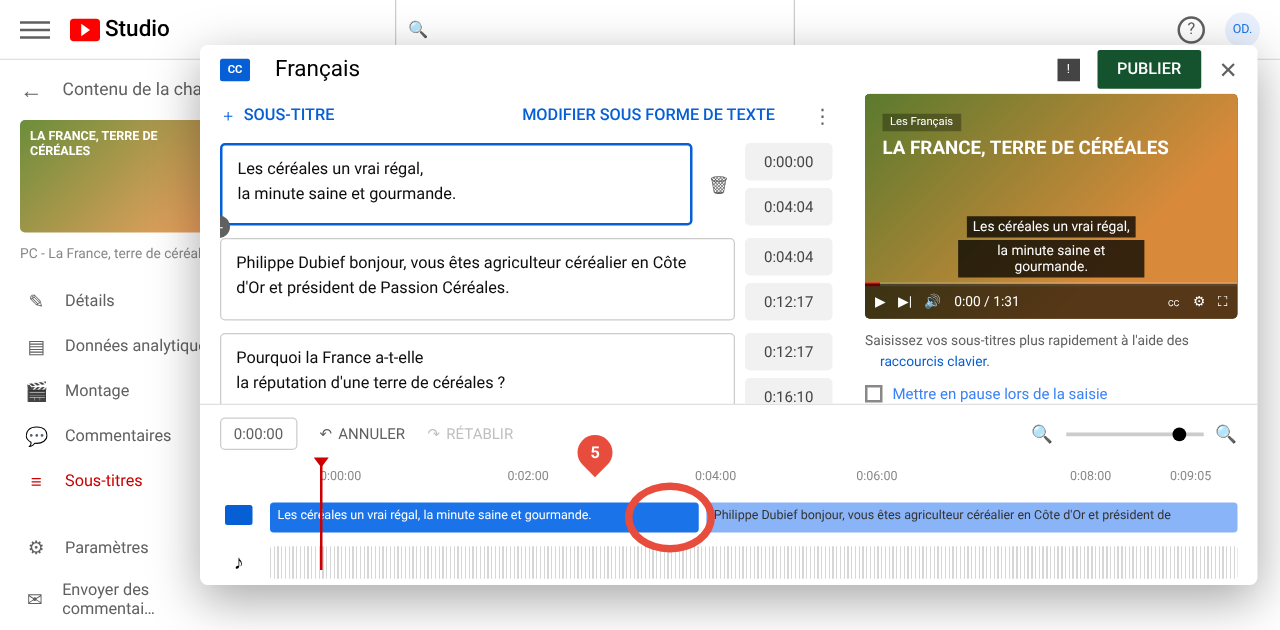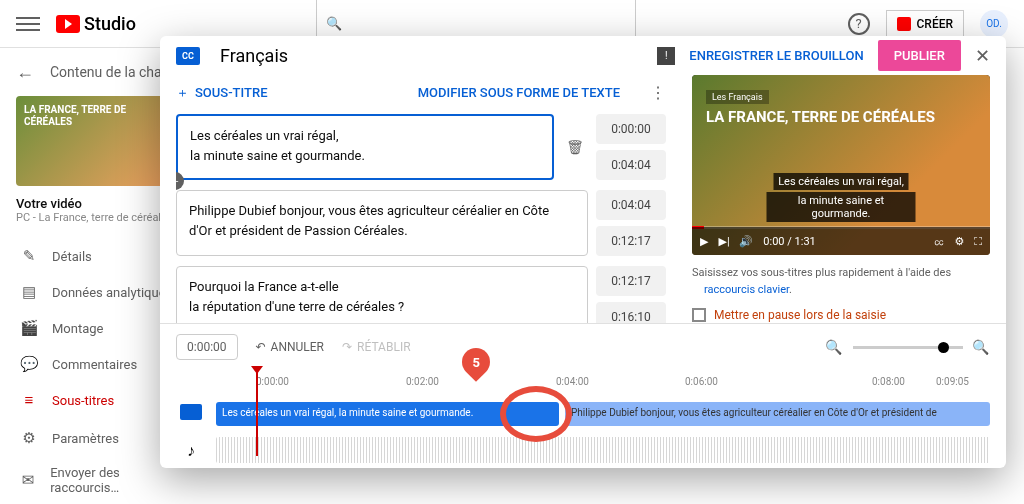--- a/index.html
+++ b/index.html
@@ -38,21 +38,21 @@
   .dup-btn { position:absolute; right:18px; top:150px; color:#065fd4; font-size:13px; font-weight:500;}
   
   
   .modal { position:absolute; left:160px; top:36px; right:18px; bottom:36px; background:#fff; border-radius:6px; box-shadow:0 12px 40px rgba(0,0,0,0.35); display:flex; flex-direction:column; overflow:hidden;}
   .modal-header { display:flex; align-items:center; padding:4px 16px; gap:20px;}
   .cc-icon{width:24px;height:18px;background:#065fd4;border-radius:2px;display:flex;align-items:center;justify-content:center;color:#fff;font-size:9px;font-weight:700;}
   .modal-title{font-size:18px;font-weight:400;}
   .modal-header-right{margin-left:auto;display:flex;align-items:center;gap:14px;}
   .flag-icon{width:18px;height:18px;background:#444;color:#fff;font-size:10px;display:flex;align-items:center;justify-content:center;}
   .save-draft{color:#065fd4;font-size:13px;font-weight:500;}
-  .publish-btn{background:#ec4899;color:#fff;font-size:13px;font-weight:500;padding:8px 16px;border-radius:2px;}
+  .publish-btn{background:#14532d;color:#fff;font-size:13px;font-weight:500;padding:8px 16px;border-radius:2px;}
   .close-x{font-size:18px;color:#606060;cursor:pointer;}
   
   .modal-body { flex:1; display:flex; overflow:hidden;}
   
   
   .editor-col { flex:1; display:flex; flex-direction:column; padding:0 4px 0 16px; overflow:hidden;}
   .editor-tabs { display:flex; align-items:center; padding:8px 0 12px; gap:24px;}
   .add-sub{color:#065fd4;font-size:13px;font-weight:500;display:flex;align-items:center;gap:6px;}
   .edit-text{color:#065fd4;font-size:13px;font-weight:500;margin-left:auto;}
   .kebab{color:#606060;font-size:16px;padding:0 6px;}
@@ -75,21 +75,21 @@
   .player-title{font-size:15px;font-weight:700;line-height:1.3;}
   .player-sub{font-size:8px;opacity:0.9;margin-top:3px;}
   .captions-ov{position:absolute;bottom:32px;left:50%;transform:translateX(-50%);text-align:center;}
   .captions-ov span{background:rgba(0,0,0,0.75);color:#fff;font-size:11px;padding:2px 5px;display:inline-block;margin:1px 0;}
   .player-ctrl{position:absolute;bottom:0;left:0;right:0;height:28px;background:rgba(0,0,0,0.6);display:flex;align-items:center;padding:0 8px;gap:10px;color:#fff;font-size:11px;}
   .pbar{position:absolute;bottom:26px;left:0;right:0;height:3px;background:rgba(255,255,255,0.3);}
   .pbar-fill{height:100%;width:4%;background:#ff0000;}
   
   .hint{font-size:11px;color:#606060;line-height:1.5;}
   .hint a{color:#065fd4;text-decoration:none;padding-left:12px;}
-  .pause-row{display:flex;align-items:center;gap:8px;font-size:12px;color:#c2410c;}
+  .pause-row{display:flex;align-items:center;gap:8px;font-size:12px;color:#3b82f6;}
   .chk{width:14px;height:14px;border:2px solid #888;}
   
   
   .timeline-sec{border-top:1px solid #e0e0e0;padding:10px 16px 4px;display:flex;flex-direction:column;gap:8px;}
   .tl-controls{display:flex;align-items:center;gap:18px;font-size:13px;color:#606060;}
   .tl-time{border:1px solid #ccc;border-radius:4px;padding:5px 10px;font-size:12px;}
   .undo-btn{display:flex;align-items:center;gap:5px;font-size:12px;}
   .undo-btn.disabled{opacity:0.4;}
   .zoom-ctrl{margin-left:auto;display:flex;align-items:center;gap:10px;}
   .slider{width:110px;height:3px;background:#ccc;position:relative;}
@@ -128,38 +128,33 @@
   <div class="logo">
     <div class="yt-icon"></div>
     <span>Studio</span>
   </div>
   <div class="search-box">
     <span>🔍</span>
     <span style="color:#888;margin-top:48px;">Rechercher sur votre chaîne</span>
   </div>
   <div class="top-right">
     <div class="help-icon">?</div>
-    <div class="create-btn">
-      <div class="rec-dot"></div>
-      <span>CRÉER</span>
-    </div>
     <div class="avatar">OD.</div>
   </div>
 </div>
 
 <div class="breadcrumb-row">
   <span class="back-arrow">←</span>
   <span>Contenu de la chaîne</span>
 </div>
 
 <div class="sidebar">
   <div class="thumb">
     <div class="thumb-title">LA FRANCE, TERRE DE CÉRÉALES</div>
   </div>
-  <div class="side-title">Votre vidéo</div>
   <div class="side-sub">PC - La France, terre de céréales</div>
   <div class="side-item">
       <span class="side-icon">✎</span>
       <span>Détails</span>
     </div>
   <div class="side-item">
       <span class="side-icon">▤</span>
       <span>Données analytiques</span>
     </div>
   <div class="side-item">
@@ -174,33 +169,32 @@
       <span class="side-icon">≡</span>
       <span>Sous-titres</span>
     </div>
   <div class="side-divider"></div>
   <div class="side-item">
       <span class="side-icon">⚙</span>
       <span>Paramètres</span>
     </div>
   <div class="side-item">
       <span class="side-icon">✉</span>
-      <span>Envoyer des raccourcis…</span>
+      <span>Envoyer des commentai…</span>
     </div>
 </div>
 
 <div class="dup-btn">DUPLIQUER ET MODIFIER</div>
 
 <div class="modal">
   <div class="modal-header">
     <div class="cc-icon">CC</div>
     <div class="modal-title">Français</div>
     <div class="modal-header-right">
       <div class="flag-icon">!</div>
-      <div class="save-draft">ENREGISTRER LE BROUILLON</div>
       <div class="publish-btn">PUBLIER</div>
       <div class="close-x">✕</div>
     </div>
   </div>
 
   <div class="modal-body">
 
     <div class="editor-col">
       <div class="editor-tabs">
         <div class="add-sub">
@@ -291,21 +285,21 @@
           </div>
         <span class="mag">🔍</span>
       </div>
     </div>
     <div class="ruler">
       <div class="playhead"></div>
       <span class="ruler-tick" style="left:80px">0:00:00</span>
       <span class="ruler-tick" style="left:230px">0:02:00</span>
       <span class="ruler-tick" style="left:380px">0:04:00</span>
       <span class="ruler-tick" style="left:509px">0:06:00</span>
-      <span class="ruler-tick" style="left:696px">0:08:00</span>
+      <span class="ruler-tick" style="left:680px">0:08:00</span>
       <span class="ruler-tick" style="left:760px">0:09:05</span>
     </div>
     <div class="track">
       <div class="track-icon"><span class="track-cc"></span></div>
       <div class="track-body">
         <div class="seg seg1">Les céréales un vrai régal, la minute saine et gourmande.</div>
         <div class="seg seg2">Philippe Dubief bonjour, vous êtes agriculteur céréalier en Côte d'Or et président de</div>
       </div>
     </div>
     <div class="wave">

